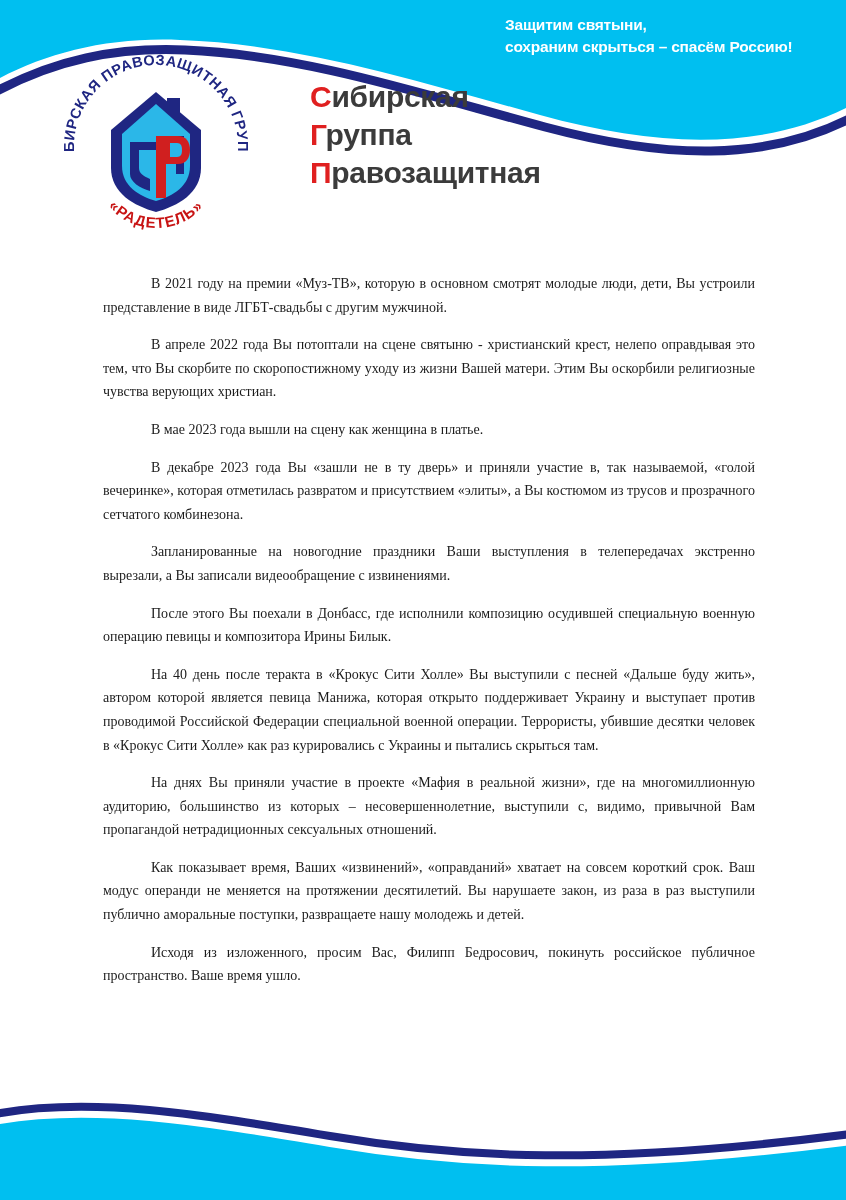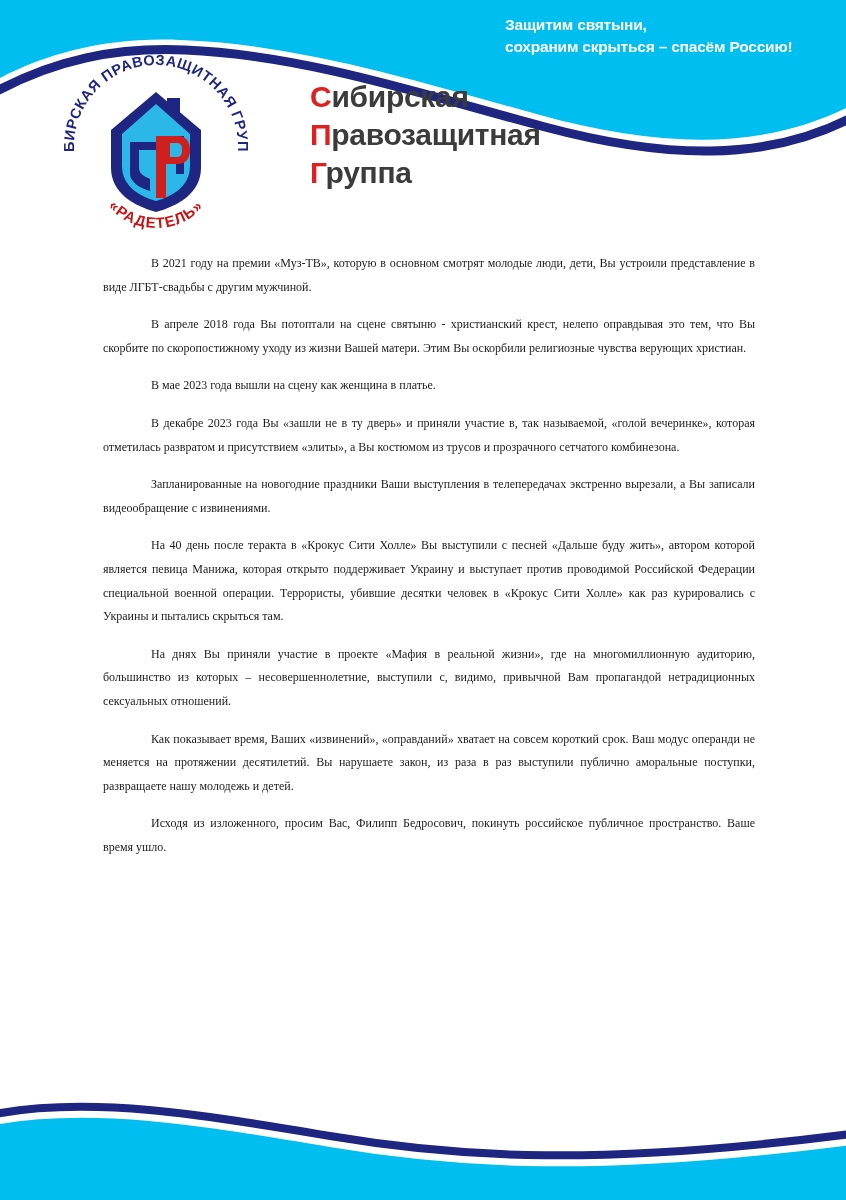--- a/index.html
+++ b/index.html
@@ -77,25 +77,25 @@
     letter-spacing: -0.3px;
     margin-left: 40px;
   }
   #org-name .org-line { display: block; white-space: nowrap; }
   #org-name .cap { color: #e02020; }
 
   
   #letter-body {
     position: absolute;
     left: 103px;
-    top: 252px;
+    top: 272px;
     width: 652px;
     z-index: 3;
     color: #1c1c1c;
-    font-size: 12px;
+    font-size: 14px;
     line-height: 23.6px;
     text-align: justify;
     text-justify: inter-word;
   }
   #letter-body p {
     margin: 0 0 14px 0;
     text-indent: 48px;
     hyphens: none;
   }
   #letter-body p:last-child { margin-bottom: 7px; }
@@ -162,30 +162,31 @@
           <rect x="0" y="-12" width="10" height="62" fill="#d01f1f"></rect>
           <path d="M10,-12 L22,-12 C30,-12 34,-6 34,2 C34,10 30,16 22,16 L10,16 Z" fill="#d01f1f"></path>
           <path d="M14,-5 L21,-5 C25,-5 26,-2 26,2 C26,6 25,9 21,9 L14,9 Z" fill="#2bb7e8"></path>
         </g>
       </g>
     </svg>
   </div>
 
   <div id="org-name">
     <span class="org-line"><span class="cap">С</span><span>ибирская</span></span>
+    <span class="org-line"><span class="cap">Г</span><span>руппа</span></span>
     <span class="org-line"><span class="cap">П</span><span>равозащитная</span></span>
-    <span class="org-line"><span class="cap">Г</span><span>руппа</span></span>
   </div>
 
   <div id="letter-body">
     <p>В 2021 году на премии «Муз-ТВ», которую в основном смотрят молодые люди, дети, Вы устроили представление в виде ЛГБТ-свадьбы с другим мужчиной.</p>
-    <p>В апреле 2018 года Вы потоптали на сцене святыню - христианский крест, нелепо оправдывая это тем, что Вы скорбите по скоропостижному уходу из жизни Вашей матери. Этим Вы оскорбили религиозные чувства верующих христиан.</p>
+    <p>В апреле 2022 года Вы потоптали на сцене святыню - христианский крест, нелепо оправдывая это тем, что Вы скорбите по скоропостижному уходу из жизни Вашей матери. Этим Вы оскорбили религиозные чувства верующих христиан.</p>
     <p>В мае 2023 года вышли на сцену как женщина в платье.</p>
     <p>В декабре 2023 года Вы «зашли не в ту дверь» и приняли участие в, так называемой, «голой вечеринке», которая отметилась развратом и присутствием «элиты», а Вы костюмом  из трусов и прозрачного сетчатого комбинезона.</p>
     <p>Запланированные на новогодние праздники Ваши выступления в телепередачах экстренно вырезали, а Вы записали видеообращение с извинениями.</p>
+    <p>После этого Вы поехали в Донбасс, где исполнили композицию осудившей специальную военную операцию певицы и композитора Ирины Билык.</p>
     <p> На 40 день после теракта в «Крокус Сити Холле» Вы выступили с песней «Дальше буду жить», автором которой является певица Манижа, которая открыто поддерживает Украину и выступает против проводимой Российской Федерации специальной военной операции. Террористы, убившие десятки человек в «Крокус Сити Холле» как раз курировались с Украины и пытались скрыться там.</p>
     <p>На днях Вы приняли участие в проекте «Мафия в реальной жизни», где на многомиллионную аудиторию, большинство из которых – несовершеннолетние, выступили с, видимо, привычной Вам пропагандой нетрадиционных сексуальных отношений.</p>
     <p>Как показывает время, Ваших «извинений», «оправданий» хватает на совсем короткий срок. Ваш модус операнди не меняется на протяжении десятилетий. Вы нарушаете закон, из раза в раз выступили публично аморальные поступки, развращаете нашу молодежь и детей.</p>
     <p>Исходя из изложенного, просим Вас, Филипп Бедросович, покинуть российское публичное пространство. Ваше время ушло.</p>
   </div>
 
   <div id="footer-band">
     <svg width="846" height="118" viewBox="0 0 846 118" xmlns="http://www.w3.org/2000/svg">
 
       <path d="M-5,40 C90,22 200,40 330,62 C460,84 600,92 851,60 L851,122 L-5,122 Z" fill="#00bff0"></path>

